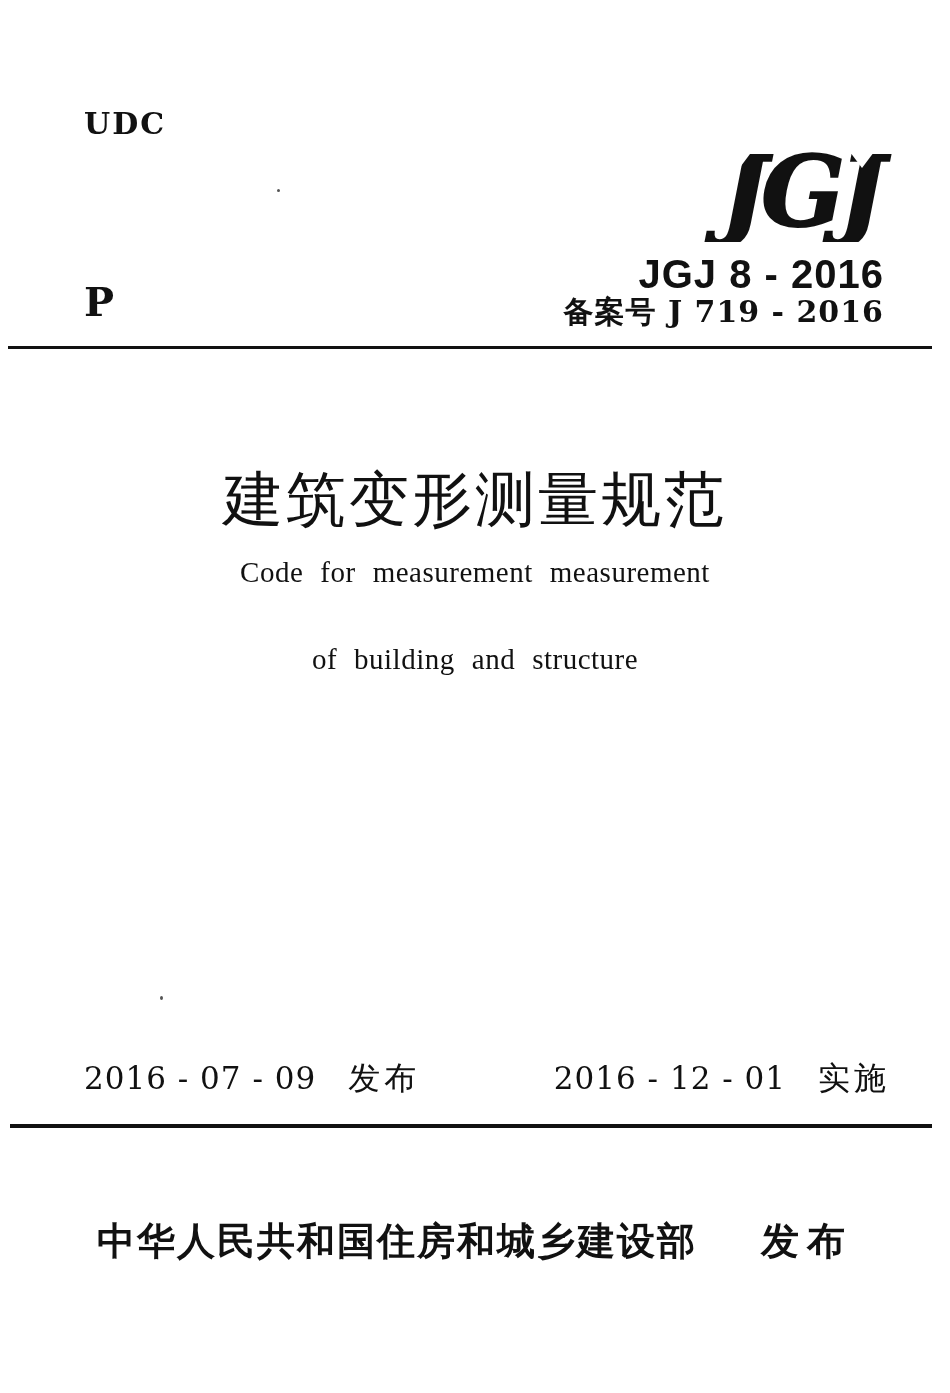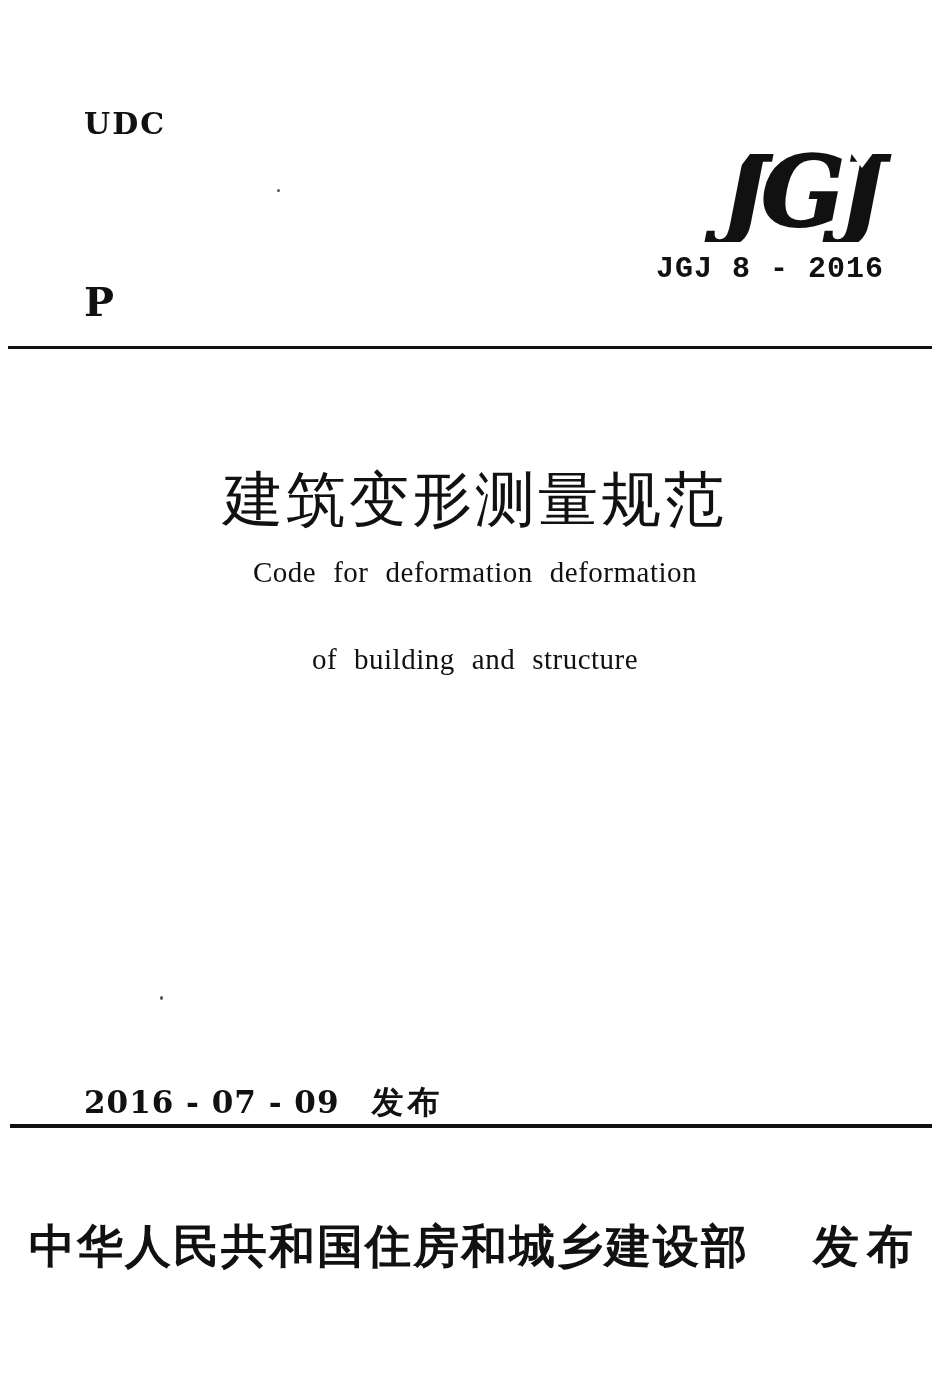--- a/index.html
+++ b/index.html
@@ -25,22 +25,22 @@
     left:231px; top:186px;
     font-family:"Liberation Sans", sans-serif;
     font-size:35px; font-weight:bold; letter-spacing:7px;
     white-space:nowrap;
   }
   .logo-box { left:698px; top:140px; width:205px; height:102px; }
   .logo-box svg { display:block; }
 
   .std-num {
     right:66px; top:252px;
-    font-family:Liberation Mono, monospace;
-    font-size:30px; font-weight:bold;
+    font-family:Liberation Sans, sans-serif;
+    font-size:40px; font-weight:bold;
     text-align:right; white-space:nowrap; letter-spacing:1px;
   }
   .record-num {
     right:66px; top:292px;
     font-family:"DejaVu Serif", serif;
     font-size:30px; font-weight:bold;
     text-align:right; white-space:nowrap; letter-spacing:1px;
   }
   .class-code {
     left:84px; top:278px;
@@ -64,34 +64,34 @@
     font-family:"Liberation Serif", serif;
     font-size:29px; word-spacing:0.32em; letter-spacing:0.5px;
     white-space:nowrap;
   }
   .title-en.l1 { top:556px; }
   .title-en.l2 { top:601px;margin-top:42px; }
 
   .dates-row {
     left:84px; top:1057px; width:806px;
     display:flex; justify-content:space-between; align-items:baseline;
-    font-size:31px; font-weight:bold; white-space:nowrap;margin-top:24px;
+    font-size:31px; font-weight:normal; white-space:nowrap;
   }
   .date-group { display:flex; align-items:baseline; }
   .date-num { font-family:"DejaVu Serif", serif; letter-spacing:1px; }
   .date-label {
     font-family:"Liberation Sans", sans-serif;
     margin-left:32px; letter-spacing:4px; font-size:32px;
   }
 
   .publisher-row {
     left:0; top:1216px; width:100%;
     display:flex; justify-content:center; align-items:baseline;
     font-family:"Liberation Sans", sans-serif;
-    font-size:46px; font-weight:bold; white-space:nowrap;
+    font-size:38px; font-weight:bold; white-space:nowrap;
   }
   .publisher-name { letter-spacing:2px; }
   .publisher-action { margin-left:64px; letter-spacing:8px; }
 
   .speck { position:absolute; background:#555; border-radius:50%; }
   .speck-a { left:277px; top:189px; width:3px; height:3px; }
   .speck-b { left:160px; top:996px; width:3px; height:4px; }
 </style>
 </head>
 <body>
@@ -106,34 +106,39 @@
       <text x="102" y="86" text-anchor="middle" font-family="DejaVu Serif, serif" font-size="98" font-weight="bold" font-style="italic" letter-spacing="-6" fill="#111111" stroke="#111111" stroke-width="2">JGJ</text>
       <polygon points="28,14 52,14 40,30" fill="#ffffff"></polygon>
       <polygon points="90,46 112,46 101,60" fill="#ffffff"></polygon>
       <polygon points="152,12 176,12 164,28" fill="#ffffff"></polygon>
       <polygon points="12,62 30,62 21,76" fill="#ffffff"></polygon>
     </svg>
   </div>
 
   <div class="abs std-num">JGJ 8 - 2016</div>
 
+  <div class="abs record-num">备案号 J 719 - 2016</div>
 
   <div class="abs class-code">P</div>
 
   <div class="abs rule rule-1"></div>
 
   <div class="abs title-cn">建筑变形测量规范</div>
 
-  <div class="abs title-en l1">Code for deformation deformation</div>
+  <div class="abs title-en l1">Code for measurement measurement</div>
   <div class="abs title-en l2">of building and structure</div>
 
   <div class="abs dates-row">
     <div class="date-group">
       <span class="date-num">2016 - 07 - 09</span>
       <span class="date-label">发布</span>
+    </div>
+    <div class="date-group">
+      <span class="date-num">2016 - 12 - 01</span>
+      <span class="date-label">实施</span>
     </div>
   </div>
 
   <div class="abs rule rule-2"></div>
 
   <div class="abs publisher-row">
     <span class="publisher-name">中华人民共和国住房和城乡建设部</span>
     <span class="publisher-action">发布</span>
   </div>
 

